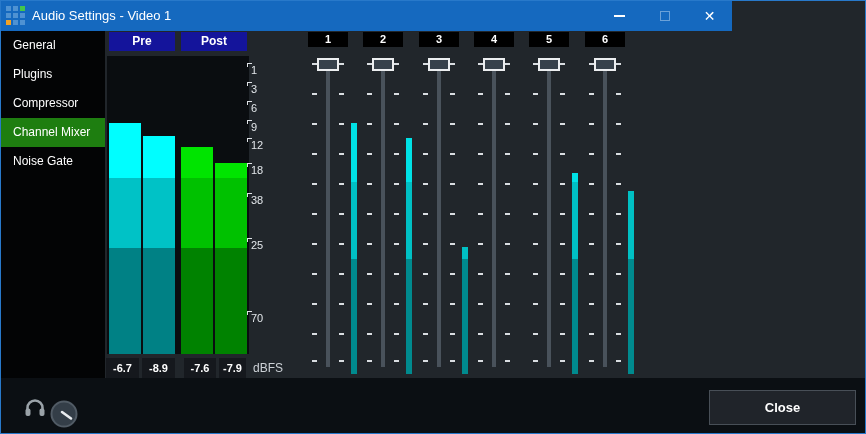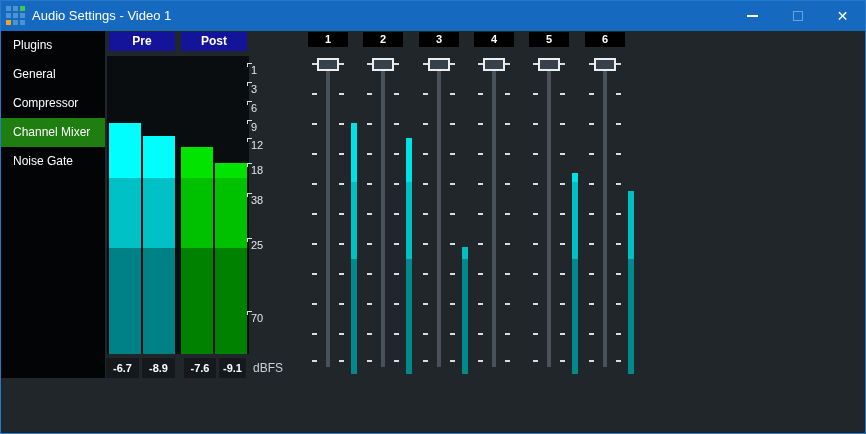--- a/index.html
+++ b/index.html
@@ -6,21 +6,21 @@
   html,body { background:#000; }
   body { font-family:"Liberation Sans", sans-serif; }
 
   .window {
     position:relative; width:866px; height:434px;
     background:#21262b; border:1px solid #2879ca; overflow:hidden;
   }
 
   
   .titlebar {
-    position:absolute; left:0; top:0; width:864px; height:30px;
+    position:absolute; left:0; top:0; width:731px; height:30px;
     background:#1569bf; display:flex; align-items:center;
   }
   .app-icon { position:absolute; left:5px; top:5px; width:21px; height:21px;
     display:grid; grid-template-columns:repeat(3,5px); grid-template-rows:repeat(3,5px); gap:2px; }
   .app-icon div { width:5px; height:5px; }
   .title-text { position:absolute; left:31px; top:7px; color:#fff; font-size:13px; white-space:nowrap; }
   .win-controls { position:absolute; right:0; top:0; height:30px; display:flex; }
   .win-btn { width:45px; height:30px; display:flex; align-items:center; justify-content:center; }
   .min-glyph { width:11px; height:2px; background:#fff; }
   .max-glyph { width:10px; height:10px; border:1px solid #6aa1d8; }
@@ -95,22 +95,22 @@
           <div class="max-glyph"></div>
         </div>
       <div class="win-btn">
           <div class="close-glyph">✕</div>
         </div>
     </div>
   </div>
 
   <div class="main">
     <div class="sidebar">
+        <div class="side-item">General</div>
         <div class="side-item">Plugins</div>
-        <div class="side-item">General</div>
         <div class="side-item">Compressor</div>
         <div class="side-item selected">Channel Mixer</div>
         <div class="side-item">Noise Gate</div>
       </div>
     <div id="meter-section">
         <div class="meter-well"></div>
         <div class="badge" style="left: 108px;">Pre</div>
         <div class="vbar" style="left: 108px; width: 32px; top: 92px; height: 231px;">
           <div style="height: 55px; background: rgb(0, 254, 255);"></div>
           <div style="height: 70px; background: rgb(0, 194, 198);"></div>
@@ -128,21 +128,21 @@
           <div style="height: 31px; background: rgb(0, 228, 0);"></div>
           <div style="height: 70px; background: rgb(0, 193, 0);"></div>
           <div style="height: 106px; background: rgb(0, 130, 0);"></div>
         </div>
         <div class="val-box" style="left: 183px; width: 32px;">-7.6</div>
         <div class="vbar" style="left: 214px; width: 32px; top: 132px; height: 191px;">
           <div style="height: 15px; background: rgb(0, 228, 0);"></div>
           <div style="height: 70px; background: rgb(0, 193, 0);"></div>
           <div style="height: 106px; background: rgb(0, 130, 0);"></div>
         </div>
-        <div class="val-box" style="left: 218px; width: 27px;">-9.1</div>
+        <div class="val-box" style="left: 218px; width: 27px;">-7.9</div>
         <div class="stick" style="left: 246px; top: 32px;"></div>
         <div class="snum" style="left: 250px; top: 33px;">1</div>
         <div class="stick" style="left: 246px; top: 51px;"></div>
         <div class="snum" style="left: 250px; top: 52px;">3</div>
         <div class="stick" style="left: 246px; top: 70px;"></div>
         <div class="snum" style="left: 250px; top: 71px;">6</div>
         <div class="stick" style="left: 246px; top: 89px;"></div>
         <div class="snum" style="left: 250px; top: 90px;">9</div>
         <div class="stick" style="left: 246px; top: 107px;"></div>
         <div class="snum" style="left: 250px; top: 108px;">12</div>
@@ -326,14 +326,30 @@
         <div class="ch-dash" style="left: 588px; top: 329px;"></div>
         <div class="ch-dash" style="left: 615px; top: 329px;"></div>
         <div class="ch-handle" style="left: 593px; top: 27px;"></div>
         <div class="vbar" style="left: 627px; width: 6px; top: 160px; height: 183px;">
           <div style="height: 68px; background: rgb(0, 192, 196);"></div>
           <div style="height: 115px; background: rgb(0, 138, 142);"></div>
         </div>
       </div>
   </div>
 
+  <div class="footer">
+    <div class="hp-wrap">
+      <svg width="22" height="18" viewBox="0 0 22 18">
+        <path d="M3.5 12 L3.5 9 A7.5 7.5 0 0 1 18.5 9 L18.5 12" fill="none" stroke="#9aa2a8" stroke-width="2.6"></path>
+        <rect x="1.5" y="9.5" width="5" height="7.5" rx="2" fill="#9aa2a8"></rect>
+        <rect x="15.5" y="9.5" width="5" height="7.5" rx="2" fill="#9aa2a8"></rect>
+      </svg>
+    </div>
+    <div class="knob-wrap">
+      <svg width="28" height="28" viewBox="0 0 28 28">
+        <circle cx="14" cy="14" r="12.5" fill="#343e48" stroke="#515b65" stroke-width="2"></circle>
+        <line x1="12" y1="12" x2="21" y2="18.5" stroke="#e9ecef" stroke-width="2.6" stroke-linecap="round"></line>
+      </svg>
+    </div>
+    <div class="close-btn">Close</div>
+  </div>
 
 </div>
 
 </body></html>

